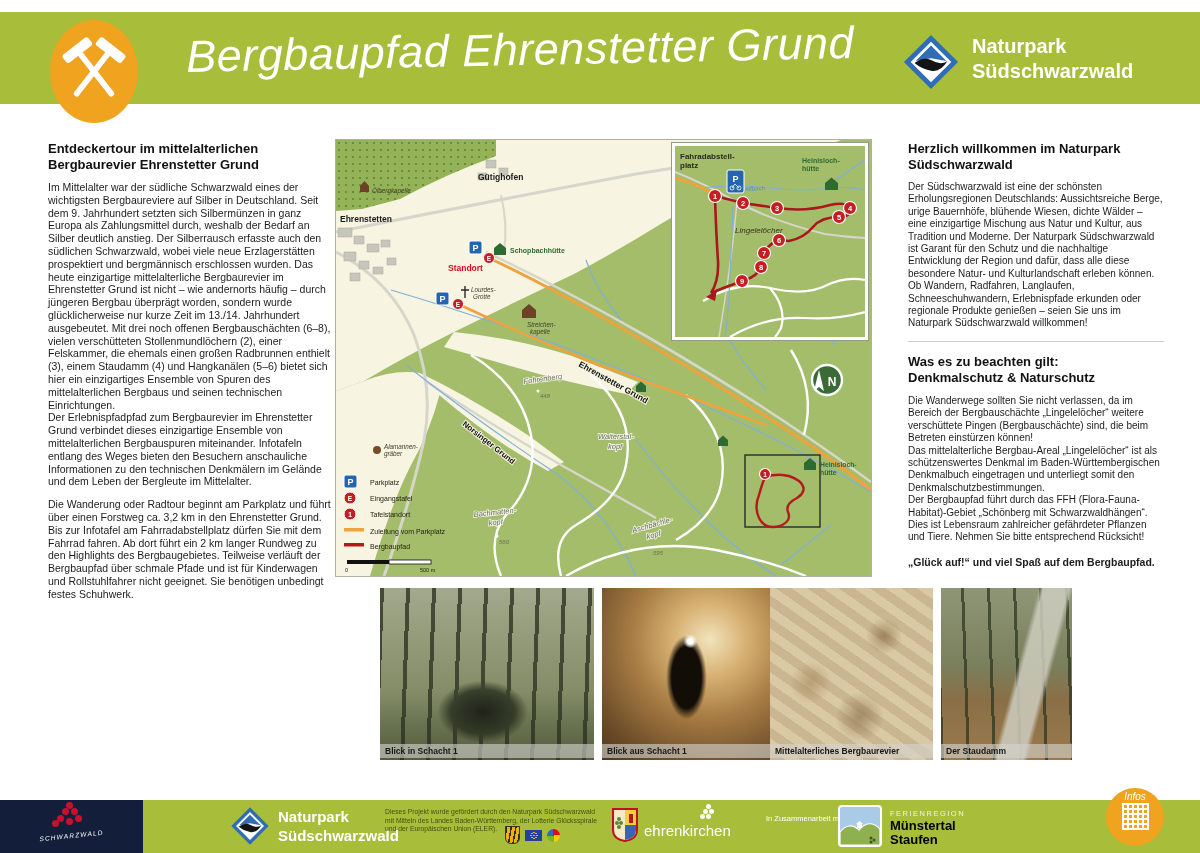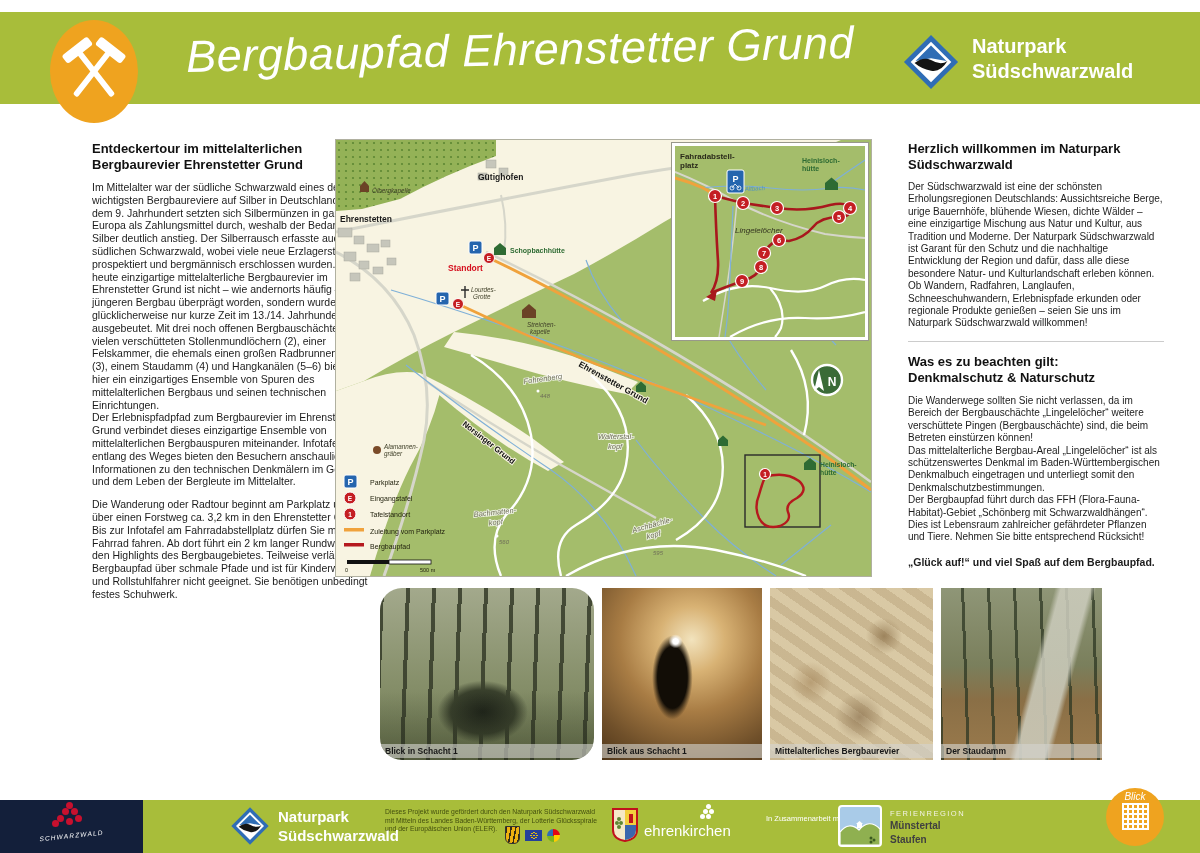--- a/index.html
+++ b/index.html
@@ -49,25 +49,25 @@
        background:rgba(212,212,206,.62);color:#171717;font-size:8.5px;font-weight:bold;padding-left:5px;}
   .p1{background:
       radial-gradient(ellipse 55px 88px at 50% 60%,#15140c 0%,#26251a 45%,rgba(38,37,26,0) 72%),
       radial-gradient(circle 40px at 15% 25%,rgba(128,138,78,.55),rgba(128,138,78,0) 70%),
       repeating-linear-gradient(80deg,#75735c 0 7px,#8e8c74 7px 13px,#605e48 13px 22px),#7d7b64;}
   .hiker{position:absolute;left:47%;top:67%;width:13px;height:20px;background:#3f5e8e;border-radius:5px 5px 2px 2px;}
   .p3{background:
       linear-gradient(rgba(0,0,0,0) 0 60%,rgba(30,35,22,.35) 100%),
       radial-gradient(ellipse 58px 40px at 48% 72%,#1f241a 0%,#39402c 55%,rgba(57,64,44,0) 78%),
       repeating-linear-gradient(92deg,rgba(52,58,40,.85) 0 4px,rgba(52,58,40,0) 4px 26px),
-      linear-gradient(#a3a98c 0%,#868f6a 55%,#6f7a52 100%); border-radius: 22px;}
+      linear-gradient(#a3a98c 0%,#868f6a 55%,#6f7a52 100%);}
   .p4{background:
       radial-gradient(circle 7px at 46% 31%,#ffffff 0 40%,rgba(255,255,255,0) 100%),
       radial-gradient(ellipse 27px 56px at 44% 52%,#120d06 0 55%,rgba(18,13,6,0) 75%),
-      radial-gradient(circle at 56% 30%,#f2e3bd 0%,#d8b274 22%,#a87c44 48%,#70502a 78%,#503619 100%);}
+      radial-gradient(circle at 56% 30%,#f2e3bd 0%,#d8b274 22%,#a87c44 48%,#70502a 78%,#503619 100%); padding-left: 32px;}
   .p5{background:
       radial-gradient(circle 26px at 70% 28%,rgba(120,90,50,.55),rgba(120,90,50,0) 70%),
       radial-gradient(circle 30px at 25% 55%,rgba(150,115,70,.5),rgba(150,115,70,0) 70%),
       radial-gradient(circle 35px at 55% 75%,rgba(110,80,45,.5),rgba(110,80,45,0) 70%),
       repeating-linear-gradient(35deg,rgba(170,140,95,.28) 0 9px,rgba(225,205,165,.28) 9px 18px),#d6c7a4;}
   .p6{background:
       linear-gradient(105deg,rgba(0,0,0,0) 0 55%,rgba(205,205,190,.85) 58% 72%,rgba(0,0,0,0) 75%),
       repeating-linear-gradient(88deg,rgba(45,55,35,.75) 0 3px,rgba(45,55,35,0) 3px 26px),
       linear-gradient(#8f9677 0%,#7a7f5c 45%,#8a6f46 65%,#9a7a4c 100%);}
 
@@ -77,21 +77,21 @@
   #footer{left:0;top:800px;width:1200px;height:53px;background:#a8bd3a;}
   .navy{left:0;top:0;width:143px;height:53px;background:#131f3a;}
   .sw-dots{left:66px;top:18px;width:7px;height:7px;border-radius:50%;background:#c8102e;
      box-shadow:-9px -3px 0 #c8102e,9px -3px 0 #c8102e,-4px -10px 0 #c8102e,5px -10px 0 #c8102e,0 -16px 0 #c8102e,-14px 2px 0 #c8102e;}
   .sw-txt{left:0;top:32px;width:143px;text-align:center;color:#fff;font-size:6.5px;font-style:italic;
      letter-spacing:1.2px;transform:rotate(-6deg);}
   .fbrand{color:#fff;font-weight:bold;font-size:15px;line-height:19px;}
   .funding{font-size:6.8px;line-height:8.6px;color:#44500f;}
   .coop{font-size:7.5px;color:#fff;}
   .fer{font-size:7.5px;letter-spacing:1.5px;color:#f2f2e4;}
-  .regio{color:#404040;font-weight:bold;font-size:10px;line-height:14px;}
+  .regio{color:#000000;font-weight:bold;font-size:13px;line-height:14px;}
   .ek-name{color:#fff;font-size:15px;}
   .eu{width:17px;height:11px;background:#24409a;position:relative;}
   .eu:before{content:"";position:absolute;left:8px;top:5px;width:1.6px;height:1.6px;border-radius:50%;background:#fc0;
      box-shadow:0 -3px 0 #fc0,2px -2px 0 #fc0,3px 0 0 #fc0,2px 2px 0 #fc0,0 3px 0 #fc0,-2px 2px 0 #fc0,-3px 0 0 #fc0,-2px -2px 0 #fc0;}
   .bw{width:13px;height:16px;background:#efb10f;border:1px solid #333;border-radius:0 0 6px 6px;
      background-image:repeating-linear-gradient(100deg,rgba(20,20,20,.85) 0 1.5px,transparent 1.5px 4.5px);}
   .gs{width:13px;height:13px;border-radius:50%;background:conic-gradient(#e30613 0 90deg,#fc0 90deg 180deg,#7ab51d 180deg 270deg,#2f6db5 270deg 360deg);}
   .qrbadge{left:1106px;top:-12px;width:58px;height:58px;border-radius:50%;background:#efa31f;text-align:center;}
   .infos{color:#fff;font-style:italic;font-size:10px;padding-top:3px;}
   .qr{width:27px;height:27px;margin:1px auto 0;
@@ -124,21 +124,21 @@
       <path d="M30 9 L51 30 L30 51 L9 30 Z" fill="#fff"></path>
       <path d="M30 13 L46 29 L30 26 L14 29 Z" fill="#2f6db5"></path>
       <path d="M13 31 Q22 24 30 28 Q40 34 47 29 Q40 41 30 39 Q20 37 13 31 Z" fill="#141414"></path>
     </svg>
   </div>
   <div class="abs brandtxt" style="left:972px;top:34px;">
     <div>Naturpark</div>
     <div>Südschwarzwald</div>
   </div>
 
-  <div class="abs" style="left:48px;top:141px;width:284px;margin-left:44px;">
+  <div class="abs" style="left:48px;top:141px;width:284px;">
     <div class="h1 pre">Entdeckertour im mittelalterlichen
 Bergbaurevier Ehrenstetter Grund</div>
     <div class="btxt pre" style="margin-top:8px;">Im Mittelalter war der südliche Schwarzwald eines der wichtigsten Bergbaureviere auf Silber in Deutschland. Seit dem 9. Jahrhundert setzten sich Silbermünzen in ganz Europa als Zahlungsmittel durch, weshalb der Bedarf an Silber deutlich anstieg. Der Silberrausch erfasste auch den südlichen Schwarzwald, wobei viele neue Erzlagerstätten prospektiert und bergmännisch erschlossen wurden. Das heute einzigartige mittelalterliche Bergbaurevier im Ehrenstetter Grund ist nicht – wie andernorts häufig – durch jüngeren Bergbau überprägt worden, sondern wurde glücklicherweise nur kurze Zeit im 13./14. Jahrhundert ausgebeutet. Mit drei noch offenen Bergbauschächten (6–8), vielen verschütteten Stollenmundlöchern (2), einer Felskammer, die ehemals einen großen Radbrunnen enthielt (3), einem Staudamm (4) und Hangkanälen (5–6) bietet sich hier ein einzigartiges Ensemble von Spuren des mittelalterlichen Bergbaus und seinen technischen Einrichtungen.
 Der Erlebnispfadpfad zum Bergbaurevier im Ehrenstetter Grund verbindet dieses einzigartige Ensemble von mittelalterlichen Bergbauspuren miteinander. Infotafeln entlang des Weges bieten den Besuchern anschauliche Informationen zu den technischen Denkmälern im Gelände und dem Leben der Bergleute im Mittelalter.</div>
     <div class="btxt" style="margin-top:10px;">Die Wanderung oder Radtour beginnt am Parkplatz und führt über einen Forstweg ca. 3,2 km in den Ehrenstetter Grund. Bis zur Infotafel am Fahrradabstellplatz dürfen Sie mit dem Fahrrad fahren. Ab dort führt ein 2 km langer Rundweg zu den Highlights des Bergbaugebietes. Teilweise verläuft der Bergbaupfad über schmale Pfade und ist für Kinderwagen und Rollstuhlfahrer nicht geeignet. Sie benötigen unbedingt festes Schuhwerk.</div>
   </div>
 
   <div id="mapwrap" class="abs">
     <svg width="535" height="436" viewBox="0 0 535 436">
       <defs>
@@ -386,21 +386,21 @@
 
   <div class="photo p3" style="left:380px;width:214px;">
     <div class="cap">Blick in Schacht 1</div>
   </div>
   <div class="photo p4" style="left:602px;width:160px;">
     <div class="cap">Blick aus Schacht 1</div>
   </div>
   <div class="photo p5" style="left:770px;width:163px;">
     <div class="cap">Mittelalterliches Bergbaurevier (Annaberger Altar)</div>
   </div>
-  <div class="photo p6" style="left:941px;width:161px;">
+  <div class="photo p6" style="left:941px;width:131px;">
     <div class="cap">Der Staudamm</div>
   </div>
 
 
   <div id="footer" class="abs">
     <div class="abs navy">
       <div class="abs sw-dots"></div>
       <div class="abs sw-txt">SCHWARZWALD</div>
     </div>
     <div class="abs" style="left:230px;top:6px;">
@@ -444,18 +444,18 @@
       <rect x="19" y="19" width="5" height="4" fill="#fff"></rect>
         <path d="M18 19 L21.5 16 L25 19 Z" fill="#fff"></path>
       <circle cx="33" cy="33" r="1.5" fill="#3a5a20"></circle>
         <circle cx="36" cy="35" r="1.5" fill="#3a5a20"></circle>
         <circle cx="33" cy="37" r="1.5" fill="#3a5a20"></circle>
     </svg>
     <div class="abs fer" style="left:890px;top:9px;">FERIENREGION</div>
     <div class="abs regio" style="left:890px;top:19px;">Münstertal</div>
     <div class="abs regio" style="left:890px;top:33px;text-align:center;">Staufen</div>
     <div class="abs qrbadge">
-      <div class="infos">Blick</div>
+      <div class="infos">Infos</div>
       <div class="qr"></div>
     </div>
   </div>
 
 </div>
 
 </body></html>

